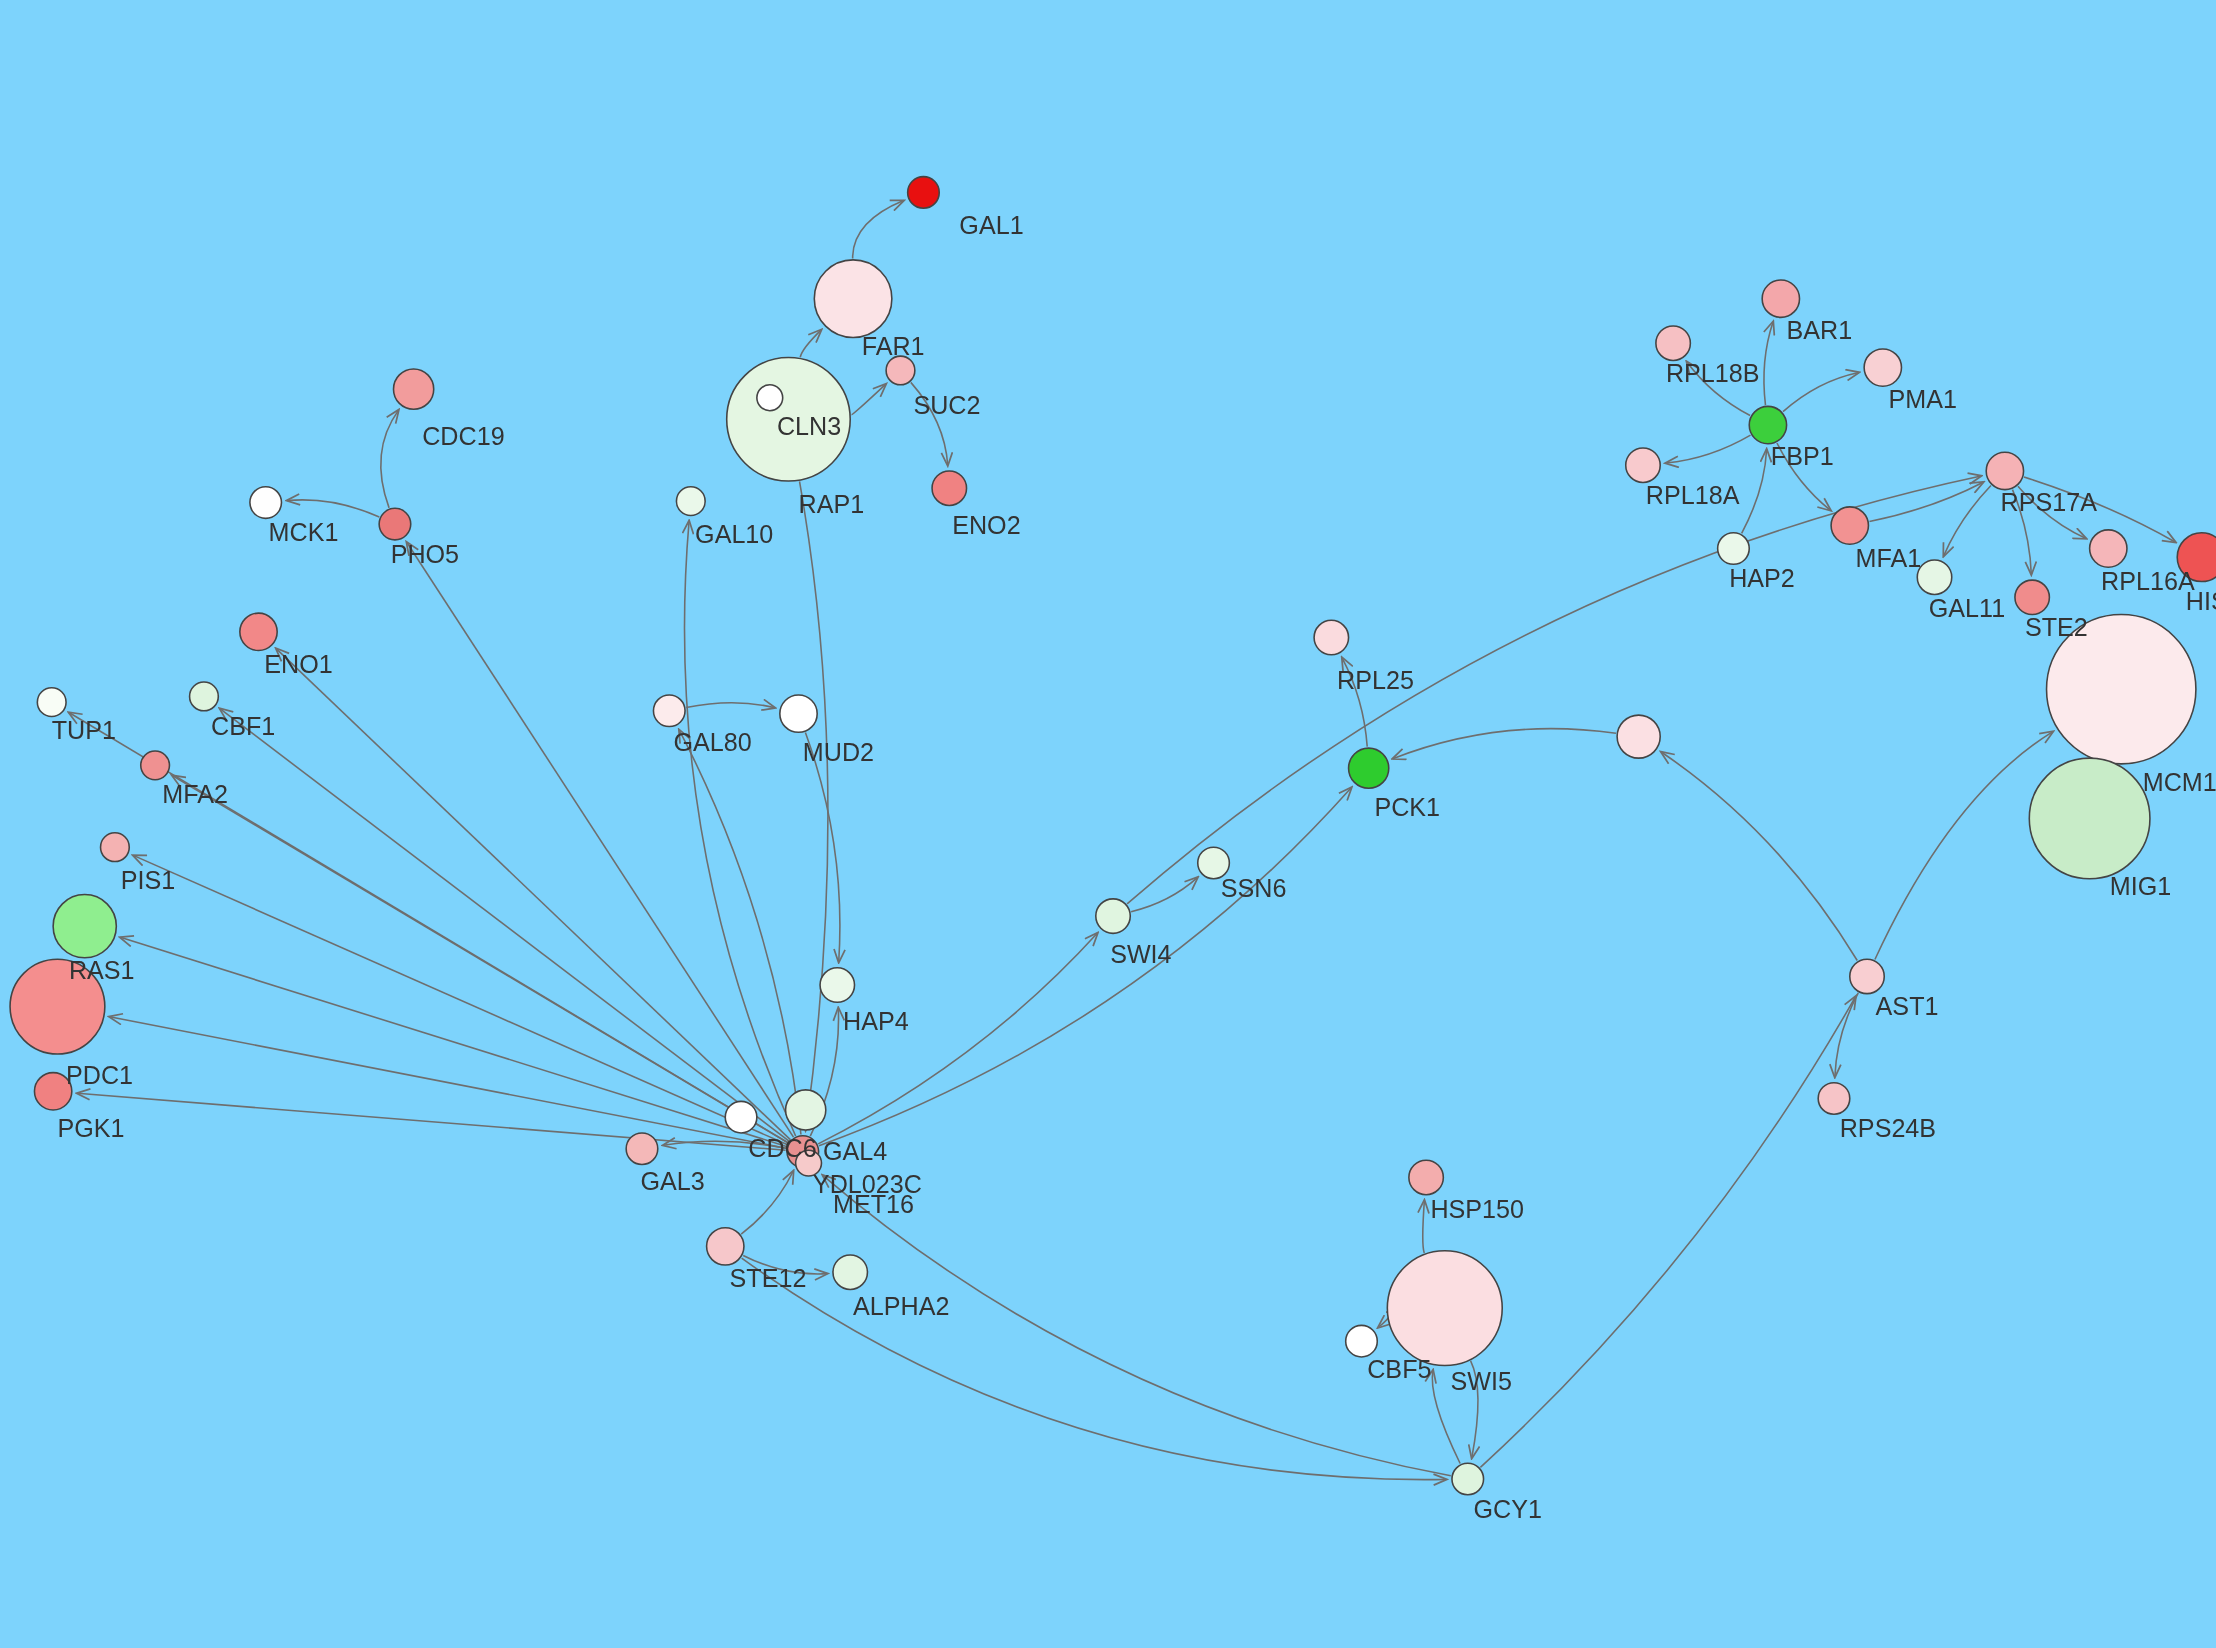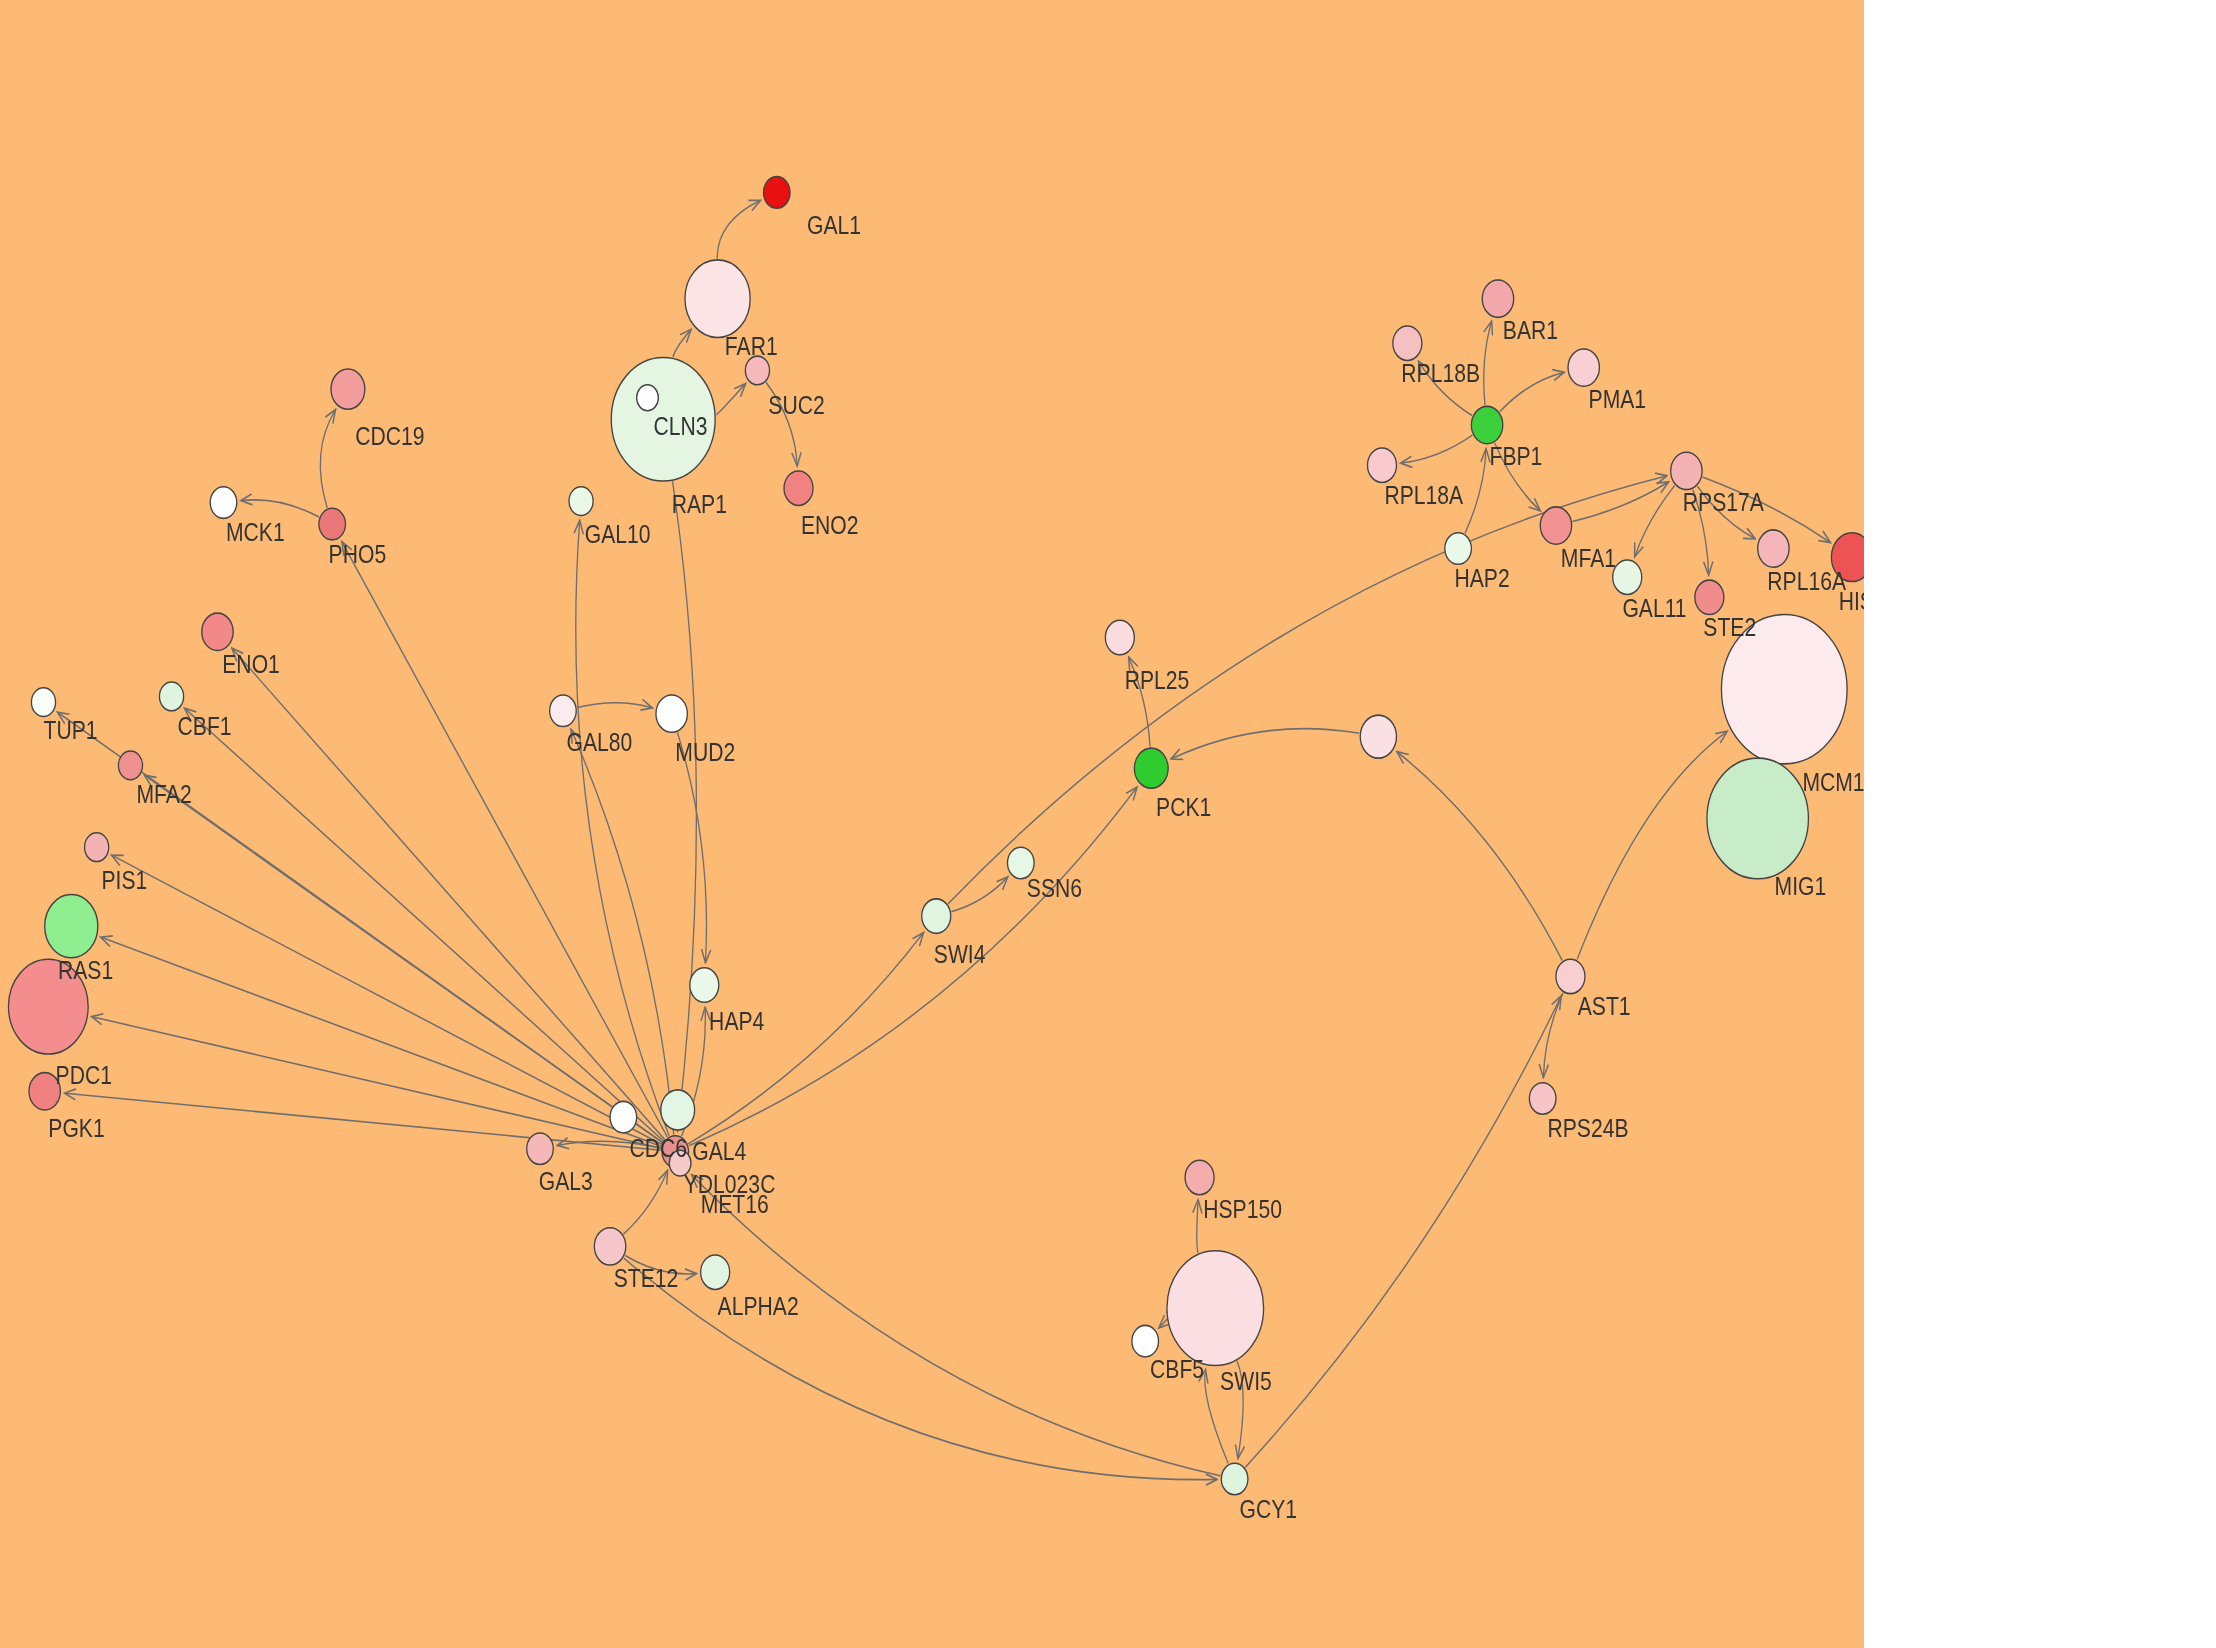--- a/index.html
+++ b/index.html
@@ -7,23 +7,23 @@
     padding: 0;
     background: #ffffff;
     width: 2216px;
     height: 1648px;
     overflow: hidden;
     font-family: "Liberation Sans", sans-serif;
   }
   #canvas-wrap {
     position: absolute;
     inset: 0;
-    width: 1864px;
+    width: 2216px;
     height: 1648px;
-    background: #fdba74;
+    background: #7dd3fc;
   }
   svg#graph {
     width: 100%;
     height: 100%;
     display: block;
   }
   .edge-path {
     fill: none;
     stroke: #6e6e6e;
     stroke-width: 1.1px;

